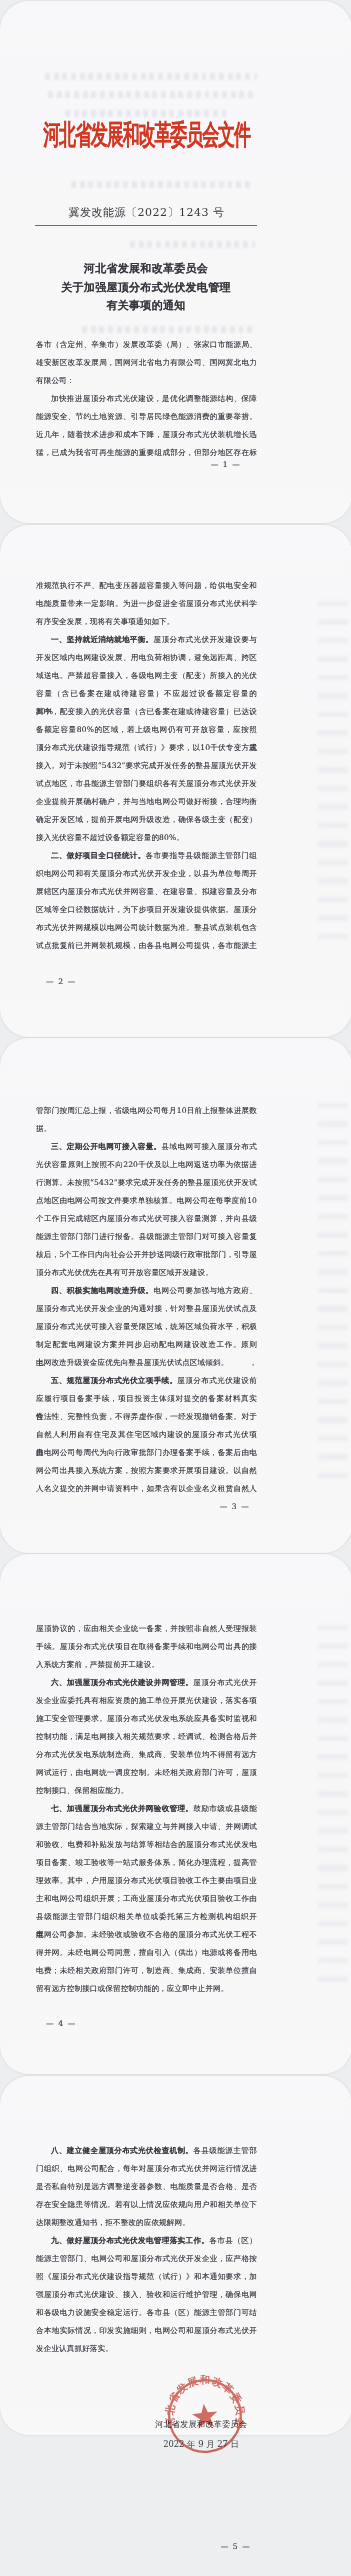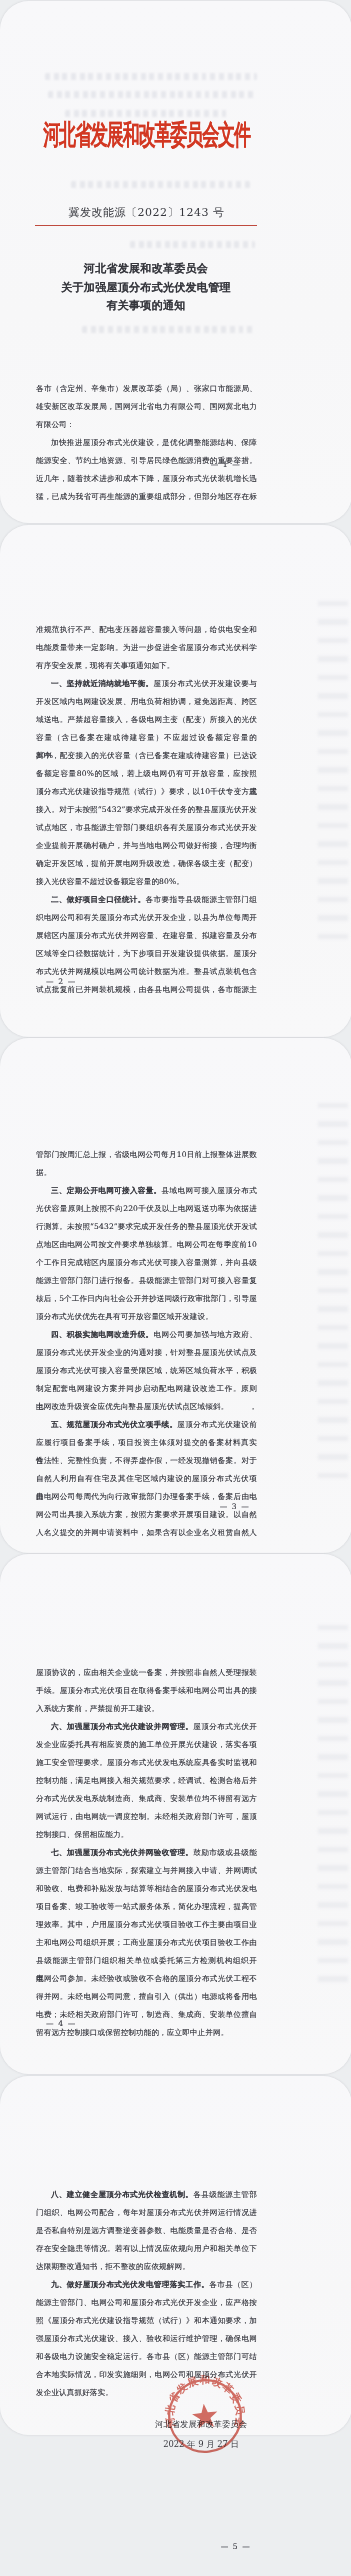--- a/index.html
+++ b/index.html
@@ -39,21 +39,21 @@
   .doc-number{position:absolute;top:204px;left:36px;width:221px;text-align:center;
     font-size:11px;letter-spacing:0.5px;}
   .red-rule{position:absolute;top:224px;left:35px;width:222px;height:1.1px;
     background:var(--rule-red);}
   .title{position:absolute;top:259px;left:25px;width:242px;text-align:center;
     font-size:11px;font-weight:700;line-height:18.5px;letter-spacing:0.3px;
     text-shadow:0 0 0.3px rgba(40,40,50,.6);}
   .title span{display:block;}
 
   
-  .lines{position:absolute;left:36px;width:221px;margin-top:44px;}
+  .lines{position:absolute;left:36px;width:221px;}
   #p1 .lines{top:335px}
   #p2 .lines{top:52px}
   #p3 .lines{top:64px}
   #p4 .lines{top:66px}
   #p5 .lines{top:66px}
   .line{
     height:18px;line-height:18px;font-size:7.6px;
     text-align:justify;text-align-last:left;
     letter-spacing:0.1px;white-space:normal;
     text-shadow:0 0 0.3px rgba(40,40,55,.5);

